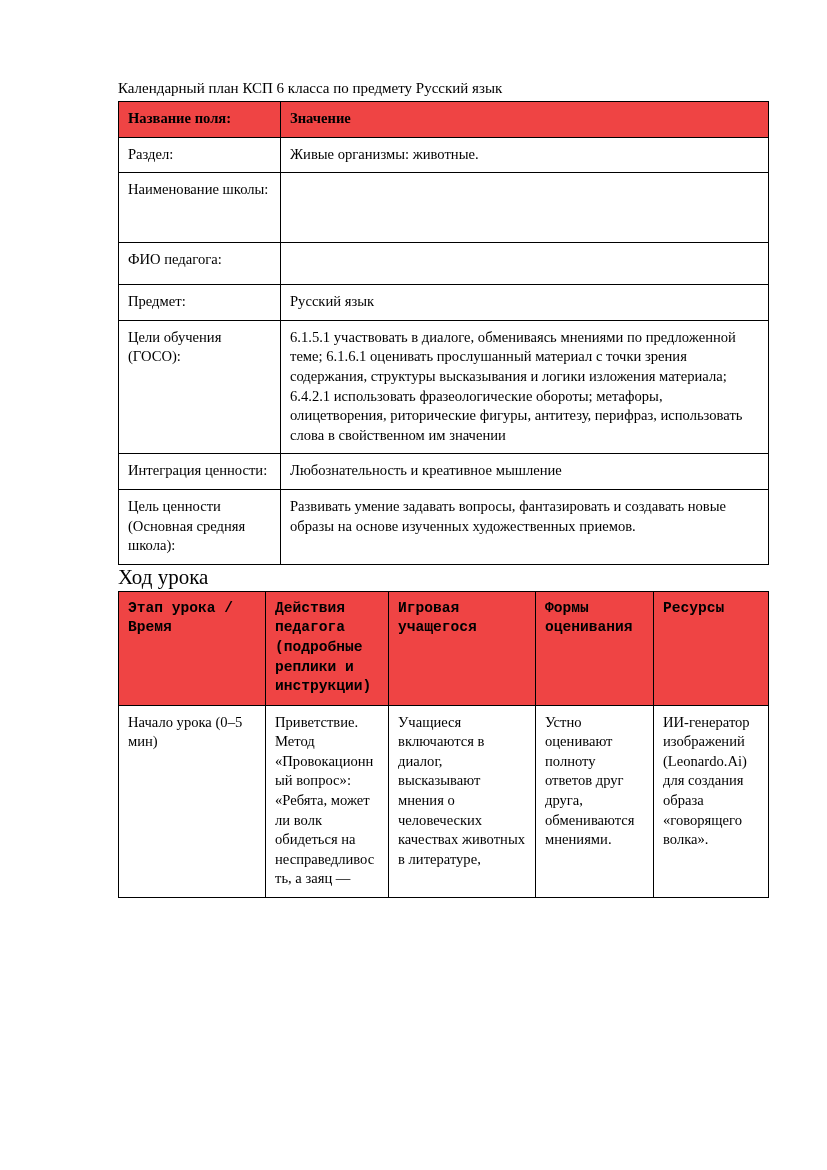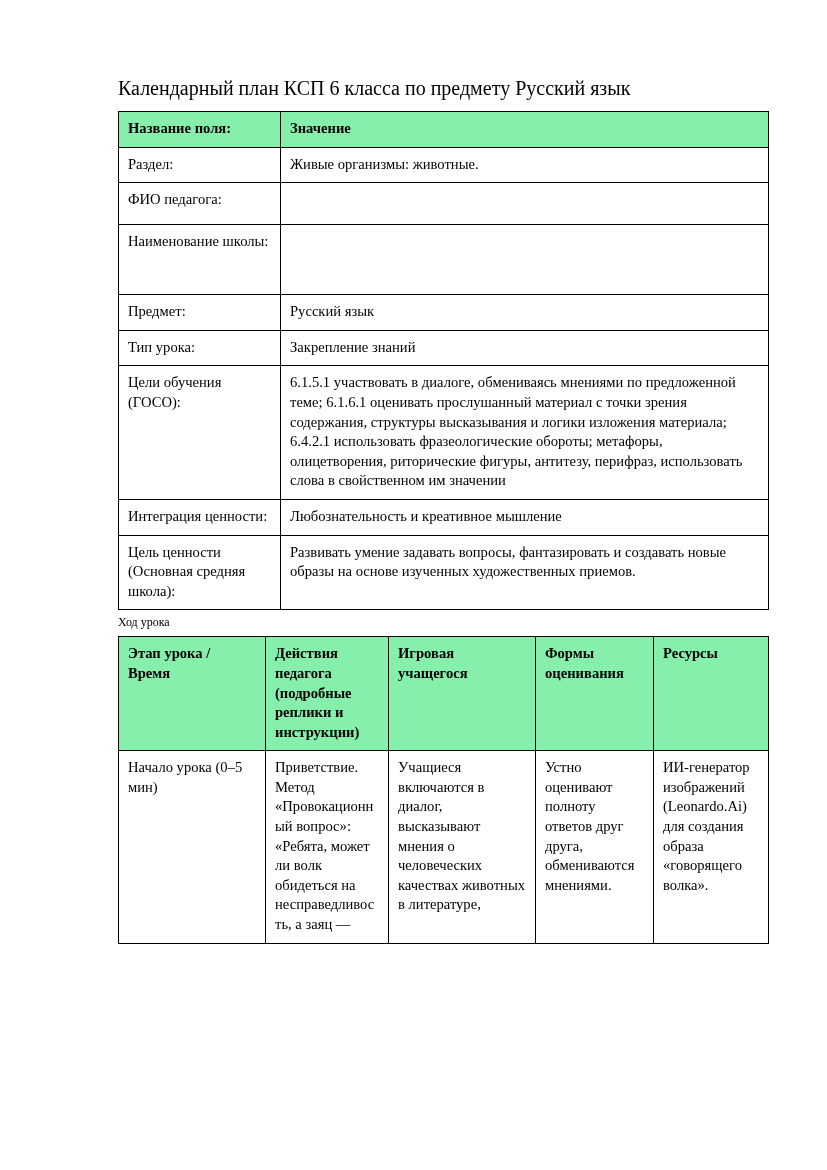--- a/index.html
+++ b/index.html
@@ -16,27 +16,27 @@
     -webkit-font-smoothing: antialiased;
   }
   .page {
     position: relative;
     width: 827px;
     height: 1170px;
     box-sizing: border-box;
     padding: 78px 59px 0 118px;
   }
   .doc-title {
-    font-size: 20px;
+    font-size: 15px;
     line-height: 20px;
-    margin: 0 0 13px 0;
+    margin: 0 0 3px 0;
     white-space: nowrap;
   }
   .section-label {
-    font-size: 12px;
+    font-size: 21px;
     line-height: 19px;
     margin: 3px 0 4px 0;
   }
   table.grid {
     border-collapse: collapse;
     width: 650px;
     table-layout: fixed;
   }
   table.grid td, table.grid th {
     border: 1px solid #000000;
@@ -44,35 +44,36 @@
     padding: 7px 9px 8px 9px;
     font-size: 14.6px;
     line-height: 19.6px;
     text-align: left;
     font-weight: normal;
     word-wrap: break-word;
     overflow-wrap: break-word;
   }
   table.grid th {
     font-weight: bold;
-    background: #86efac;
+    background: #ef4444;
   }
   
   .t-info col.c1 { width: 162px; }
   .t-info col.c2 { width: 488px; }
   .h-school { height: 54px; }
   .h-fio { height: 26px; }
   
   .t-flow col.k1 { width: 147px; }
   .t-flow col.k2 { width: 123px; }
   .t-flow col.k3 { width: 147px; }
   .t-flow col.k4 { width: 118px; }
   .t-flow col.k5 { width: 115px; }
   .t-flow th {
     padding-top: 7px;
+    font-family: Liberation Mono, monospace;
   }
   .t-flow td {
     padding-top: 7px;
   }
 </style>
 </head>
 <body>
 
 <div class="page">
 
@@ -86,34 +87,30 @@
     <tbody>
       <tr>
         <th>Название поля:</th>
         <th>Значение</th>
       </tr>
       <tr>
         <td>Раздел:</td>
         <td>Живые организмы: животные.</td>
       </tr>
       <tr>
-        <td class="h-fio">ФИО педагога:</td>
+        <td class="h-school">Наименование школы:</td>
         <td></td>
       </tr>
       <tr>
-        <td class="h-school">Наименование школы:</td>
+        <td class="h-fio">ФИО педагога:</td>
         <td></td>
       </tr>
       <tr>
         <td>Предмет:</td>
         <td>Русский язык</td>
-      </tr>
-      <tr>
-        <td>Тип урока:</td>
-        <td>Закрепление знаний</td>
       </tr>
       <tr>
         <td>Цели обучения (ГОСО):</td>
         <td>6.1.5.1 участвовать в диалоге, обмениваясь мнениями по предложенной теме; 6.1.6.1 оценивать прослушанный материал с точки зрения содержания, структуры высказывания и логики изложения материала; 6.4.2.1 использовать фразеологические обороты; метафоры, олицетворения, риторические фигуры, антитезу, перифраз, использовать слова в свойственном им значении</td>
       </tr>
       <tr>
         <td>Интеграция ценности:</td>
         <td>Любознательность и креативное мышление</td>
       </tr>
       <tr>

